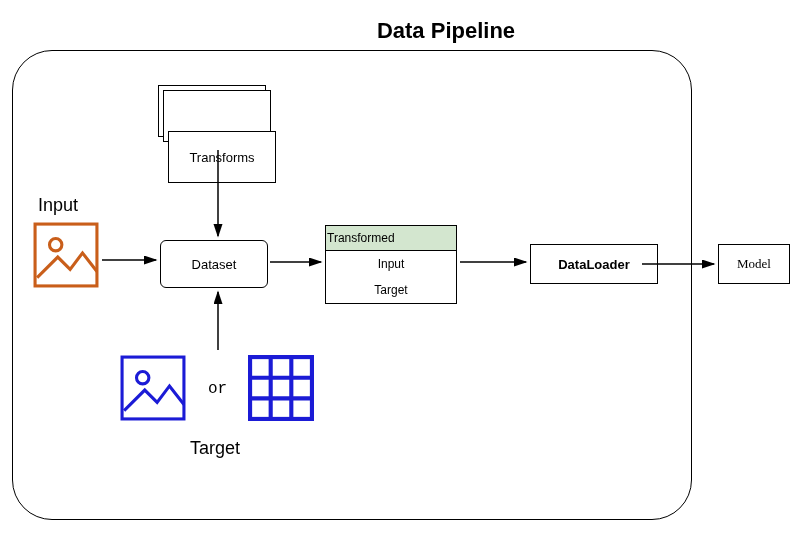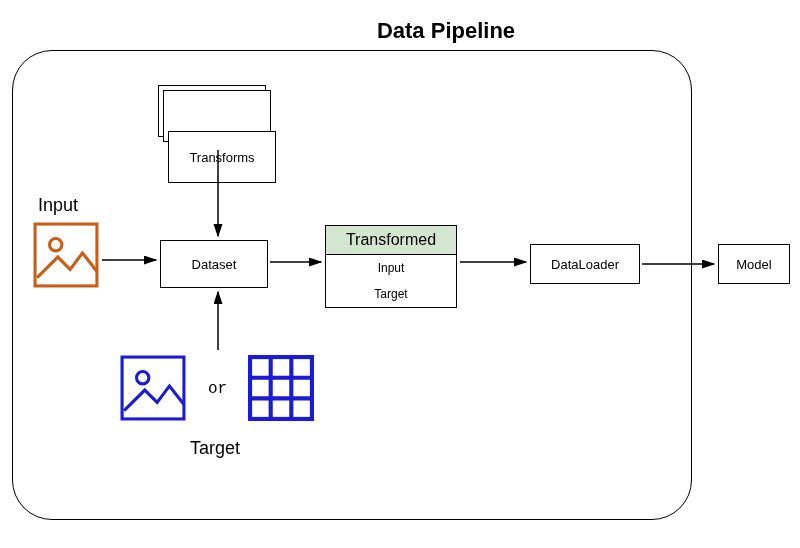--- a/index.html
+++ b/index.html
@@ -61,46 +61,46 @@
       position: absolute;
       width: 108px;
       height: 52px;
       border: 1.5px solid #000;
       background: #fff;
     }
     .transforms-stack .l1 { top: 0; left: 0; }
     .transforms-stack .l2 { top: 5px; left: 5px; }
     .transforms-stack .l3 { top: 10px; left: 10px; display:flex; align-items:center; justify-content:center; font-size:13px;margin-top:36px; }
     .dataset-box {
-      top: 240px; left: 160px; width: 108px; height: 48px;
+      top: 240px; left: 160px; width: 108px; height: 48px; border-radius: 6px;
     }
     .transformed-group {
       position: absolute;
       top: 225px;
       left: 325px;
       width: 132px;
       border: 1.5px solid #000;
     }
     .transformed-header {
       background: #d3e6cf;
-      text-align: center;
-      font-size: 16px;
+      text-align: left;
+      font-size: 12px;
       padding: 5px 1px;
       border-bottom: 1px solid #000;
     }
     .transformed-row {
       text-align: center;
       font-size: 12px;
       padding: 6px 0;
     }
     .dataloader-box {
-      top: 244px; left: 530px; width: 110px; height: 40px;
+      top: 244px; left: 530px; width: 128px; height: 40px; font-weight: bold;
     }
     .model-box {
-      top: 244px; left: 718px; width: 72px; height: 40px;
+      top: 244px; left: 718px; width: 72px; height: 40px; font-family: Liberation Serif, serif;
     }
     .target-icon1 {
       position: absolute;
       top: 355px;
       left: 120px;
       width: 66px;
       height: 66px;
     }
     .target-icon2 {
       position: absolute;

